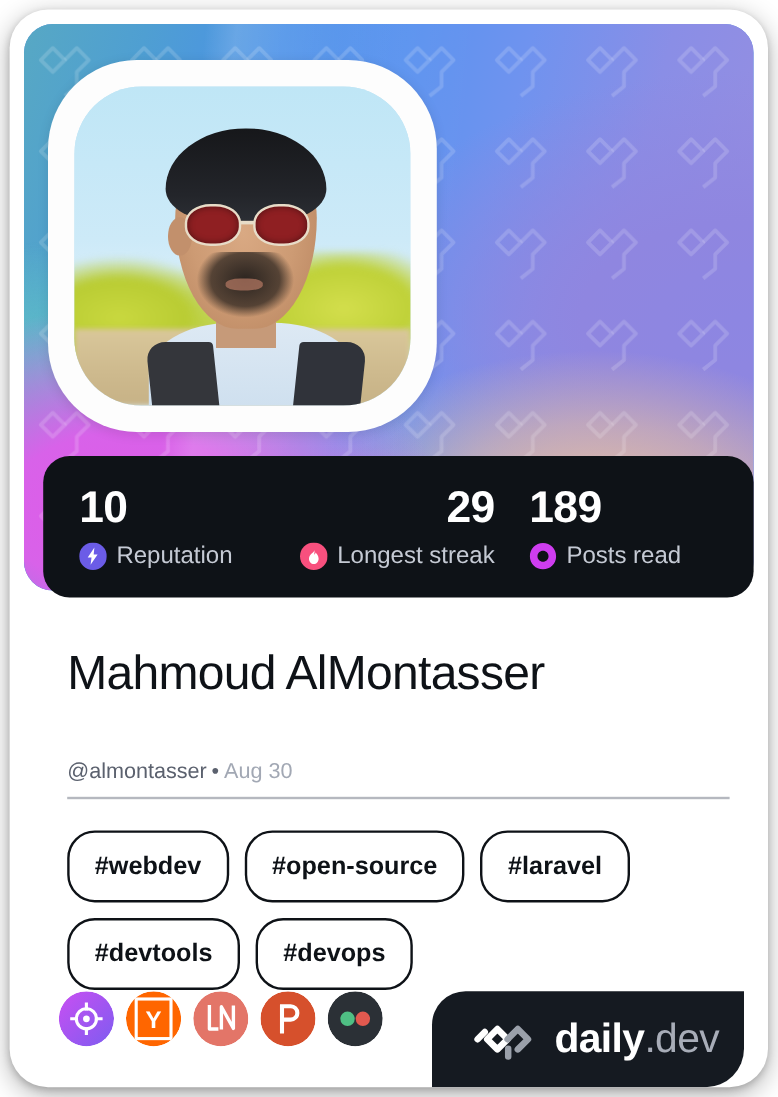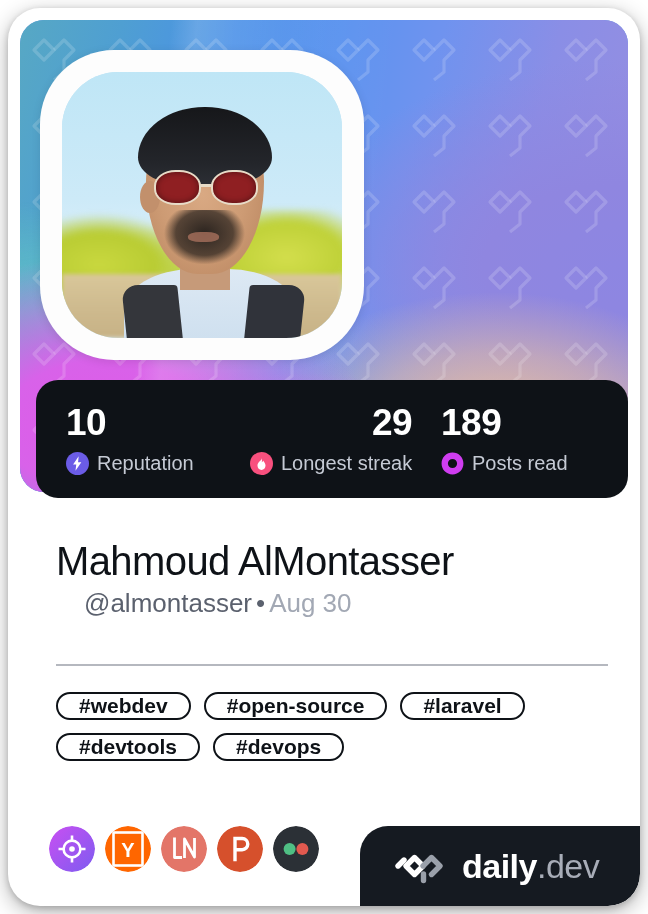--- a/index.html
+++ b/index.html
@@ -164,24 +164,23 @@
     left: 48px;
     top: 531px;
     font-size: 40px;
     font-weight: normal;
     color: #0e1217;
     letter-spacing: -0.6px;
   }
   #submeta {
     position: absolute;
     left: 48px;
-    top: 580px;
-    font-size: 26px;
+    top: 624px;
+    font-size: 18px;
     white-space: nowrap;
-    margin-left: 28px;
   }
   #handle { color: #5b616e; }
   #dot { color: #5b616e; padding: 0 4px; }
   #date { color: #a2a8b4; }
 
   #divider {
     position: absolute;
     left: 48px;
     top: 656px;
     width: 552px;
@@ -193,21 +192,21 @@
   #tags {
     position: absolute;
     left: 48px;
     top: 684px;
     width: 556px;
     display: flex;
     flex-wrap: wrap;
     gap: 13px;
   }
   .tag {
-    height: 28px;
+    height: 60px;
     padding: 0 21px;
     display: flex;
     align-items: center;
     border: 2px solid #0e1217;
     border-radius: 23px;
     font-size: 21px;
     font-weight: bold;
     color: #0e1217;
     background: #fff;
     white-space: nowrap;
@@ -221,21 +220,21 @@
     display: flex;
     gap: 10px;
   }
   .soc { width: 46px; height: 46px; border-radius: 50%; position: relative; overflow: hidden; flex:0 0 46px; }
 
   
   #brand {
     position: absolute;
     left: 352px;
     top: 818px;
-    width: 280px;
+    width: 260px;
     height: 80px;
     background: #151a21;
     border-radius: 28px 0 32px 0;
     display: flex;
     align-items: center;
     padding-left: 32px;
     gap: 14px;
   }
   #brand-logo { width: 56px; height: 40px; flex: 0 0 56px; }
   #brand-text { font-size: 34px; font-weight: bold; letter-spacing: -0.5px; }

